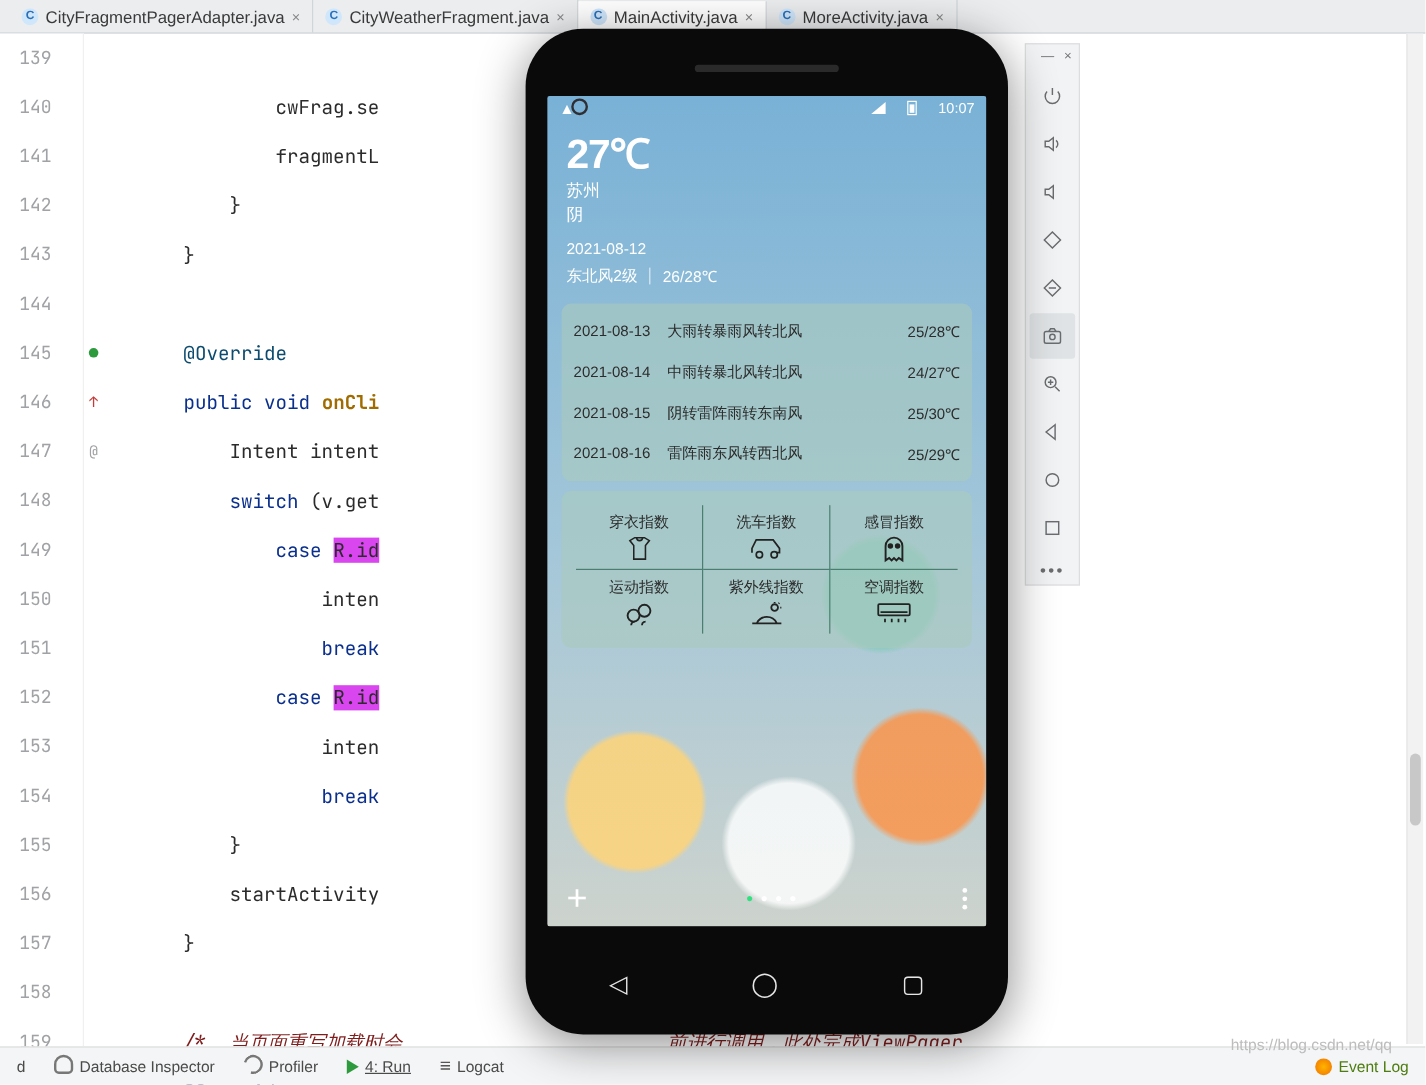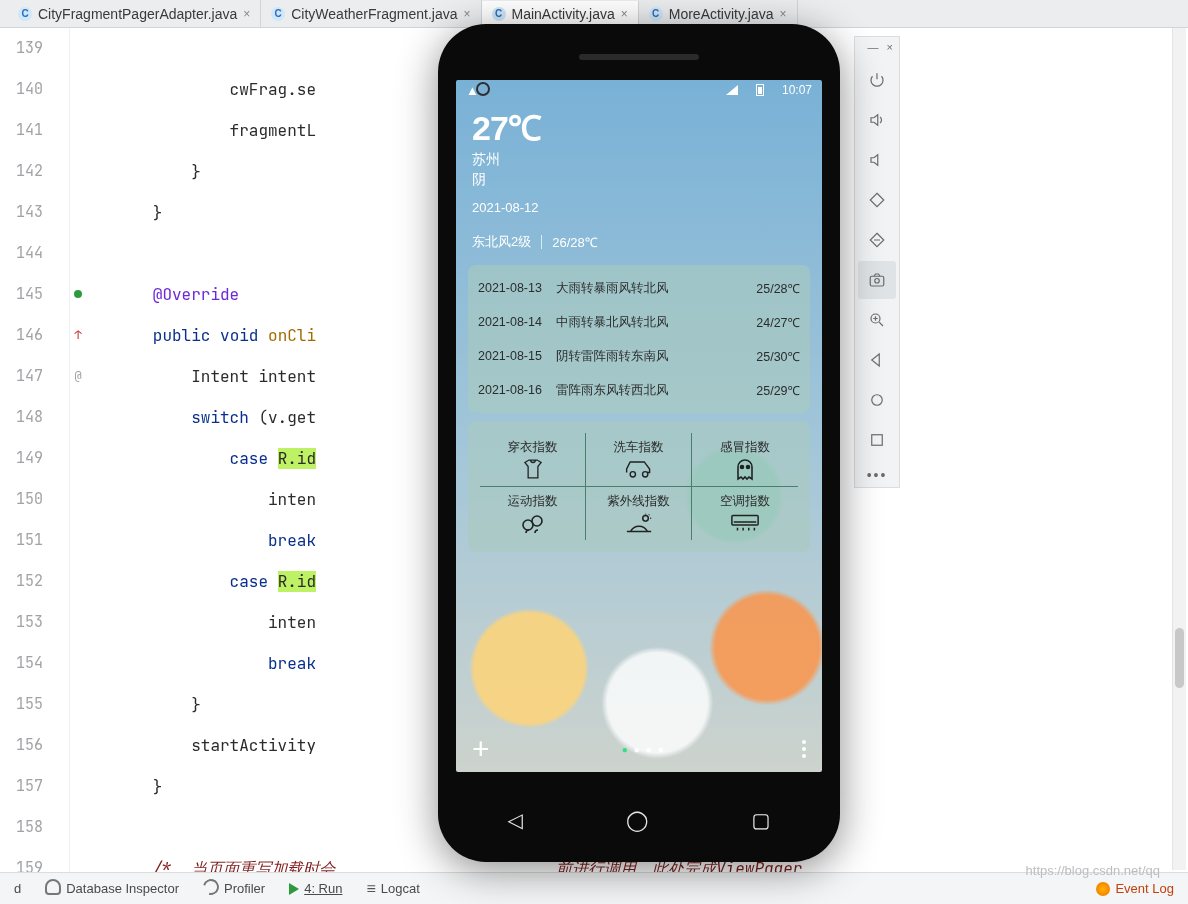--- a/index.html
+++ b/index.html
@@ -55,36 +55,36 @@
   .code {
     flex:1;
     font-family: "JetBrains Mono","Consolas",monospace;
     font-size:16px;
     line-height:41px;
     color:#2b2b2b;
     padding-left:6px;
     white-space: pre;
   }
   .kw { color:#0a2f8c; }
-  .ann { color:#6d28d9; }
-  .fn { color:#a06c00; }
-  .hl { background:#bef264; }
+  .ann { color:#0c4a6e; }
+  .fn { color:#a06c00;font-weight:bold; }
+  .hl { background:#d946ef; }
   .comm { color:#7f1d1d; font-style:italic; }
   .editor-scroll { position:absolute; right:2px; top:28px; bottom:34px; width:14px; background:#f2f2f2; border-left:1px solid #e4e4e4; }
   .editor-scroll .thumb { position:absolute; left:2px; right:2px; top:600px; height:60px; background:#c8c8c8; border-radius:6px; }
 
   
   .bottom-bar {
     position:absolute; left:0; right:0; bottom:0; height:32px;
     background:#f4f5f6; border-top:1px solid #dcdcdc;
     display:flex; align-items:center; gap:24px; padding:0 14px;
     font-size:13px; color:#4a4a4a;
   }
   .bottom-bar .entry { display:flex; align-items:center; gap:5px; cursor:pointer; }
-  .bottom-bar .right { margin-left:auto; color:#c2410c; }
+  .bottom-bar .right { margin-left:auto; color:#4d7c0f; }
   .db-icon::before{content:"";display:inline-block;width:12px;height:12px;border:2px solid #777;border-radius:50% 50% 4px 4px;}
   .prof-icon::before{content:"";display:inline-block;width:12px;height:12px;border:2px solid #777;border-radius:50%;border-left-color:transparent;transform:rotate(-30deg);}
   .run-icon{width:0;height:0;border-style:solid;border-width:6px 0 6px 10px;border-color:transparent transparent transparent #2e9a3e;display:inline-block;}
   .log-icon::before{content:"≡";font-size:16px;color:#555;}
   .scarab { width:14px;height:14px;border-radius:50%;background:radial-gradient(circle,#ffb400,#f07000); }
 
   
   .phone {
     position:absolute;
     left:438px; top:24px;
@@ -117,21 +117,21 @@
   .status-l{font-size:13px;}
   .status-r{display:flex;gap:18px;align-items:center;}
   .sig{width:0;height:0;border-style:solid;border-width:0 0 10px 12px;border-color:transparent transparent #fff transparent;}
   .bat{width:8px;height:12px;border:1px solid #fff;position:relative;}
   .bat::after{content:"";position:absolute;top:2px;left:1px;right:1px;bottom:1px;background:#fff;}
 
   .w-header{padding:4px 16px;}
   .w-temp{font-size:34px;font-weight:bold;letter-spacing:-1px;}
   .w-city,.w-cond{font-size:14px;line-height:20px;font-family:Liberation Mono, monospace;}
   .w-today{padding:6px 16px;font-size:13px;}
-  .w-today .trow{display:flex;align-items:center;gap:10px;margin-top:18px;}
+  .w-today .trow{display:flex;align-items:center;gap:10px;margin-top:6px;}
   .w-today .div{width:1px;height:14px;background:#fff;opacity:.7;}
 
   .card{
     margin:8px 12px; padding:6px 10px;
     background:rgba(170,201,190,.62);
     border-radius:8px;
     font-size:12.5px;
     color:#2c2c2c;
   }
   .fc-row{display:grid;grid-template-columns:78px 130px 1fr;height:34px;align-items:center;}

